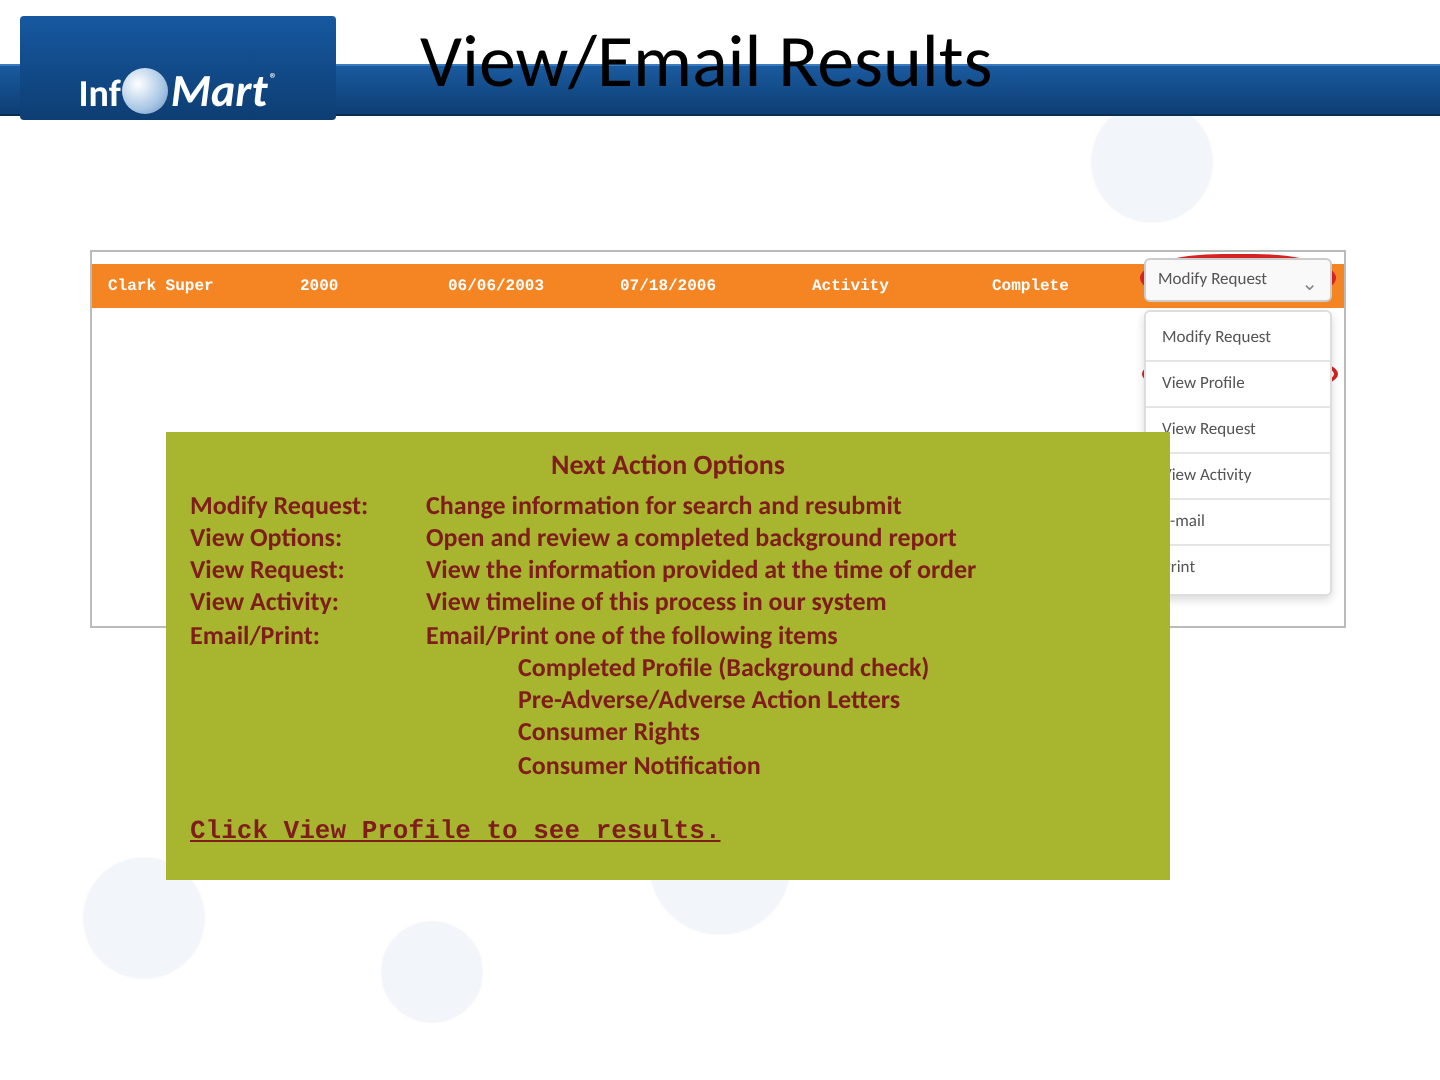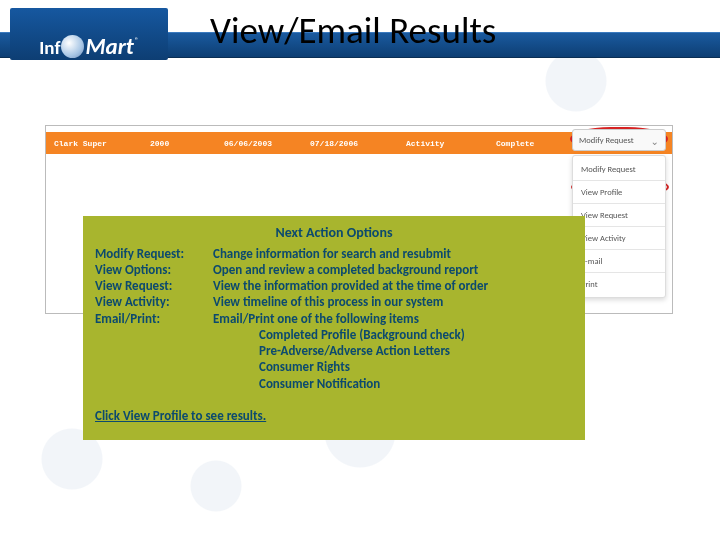--- a/index.html
+++ b/index.html
@@ -145,37 +145,37 @@
     pointer-events: none;
   }
   .hl-top { width: 98px; height: 24px; right: 4px; top: 1px; }
   .hl-item { width: 98px; height: 20px; right: 3px; top: 51px; }
   .info-box {
     position: absolute;
     left: 83px;
     top: 216px;
     width: 502px;
     background: #a8b52e;
-    color: #0c4a6e;
+    color: #7f1d1d;
     padding: 8px 12px 16px;
     font-size: 13px;
     z-index: 4;
     line-height: 1.25;
   }
   .info-title {
     text-align: center;
     font-weight: 700;
     font-size: 14px;
     margin-bottom: 4px;
   }
   .info-row { display: flex; }
   .info-label { font-weight: 700; min-width: 118px; }
   .info-desc { font-weight: 700; }
   .info-sub { margin-left: 164px; font-weight: 700; }
-  .info-cta { margin-top: 16px; font-weight: 700; text-decoration: underline; }
+  .info-cta { margin-top: 16px; font-weight: 700; text-decoration: underline; font-family: Liberation Mono, monospace; }
 </style>
 </head>
 <body>
 
 <div class="bg-people"></div>
 
 <div class="header">
   <div class="header-bar"></div>
   <div class="logo">
     <span class="logo-text">

